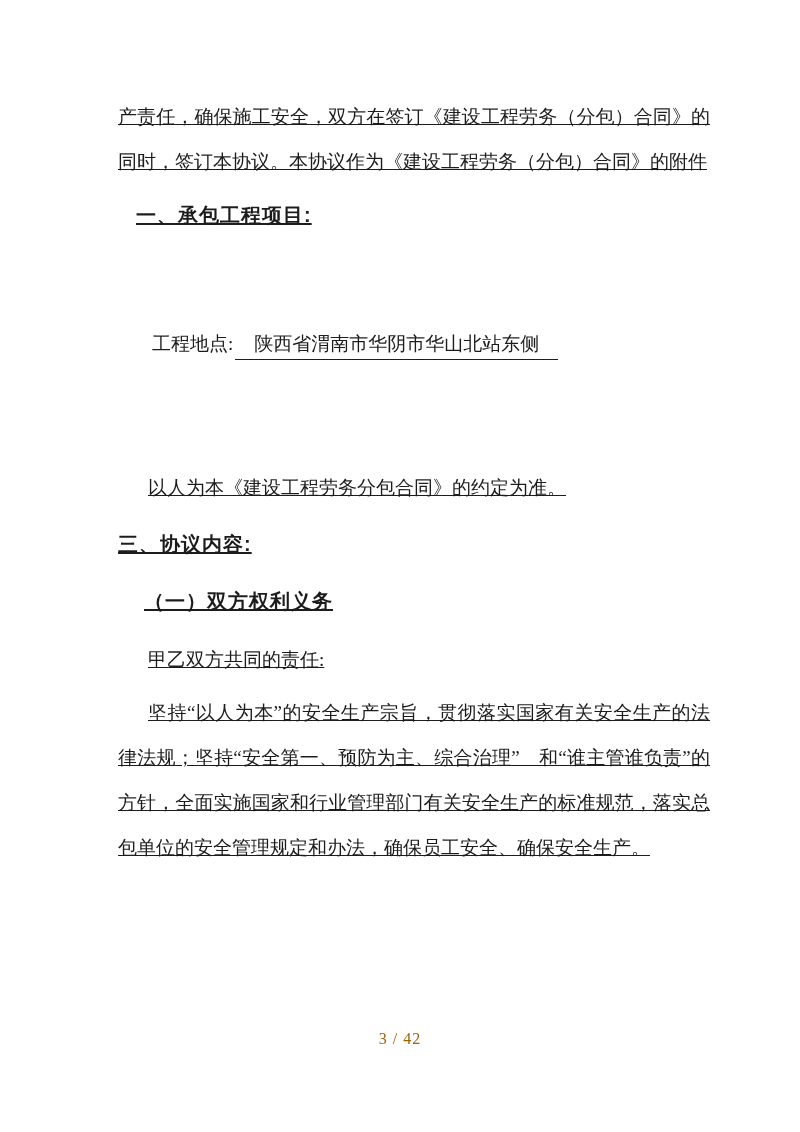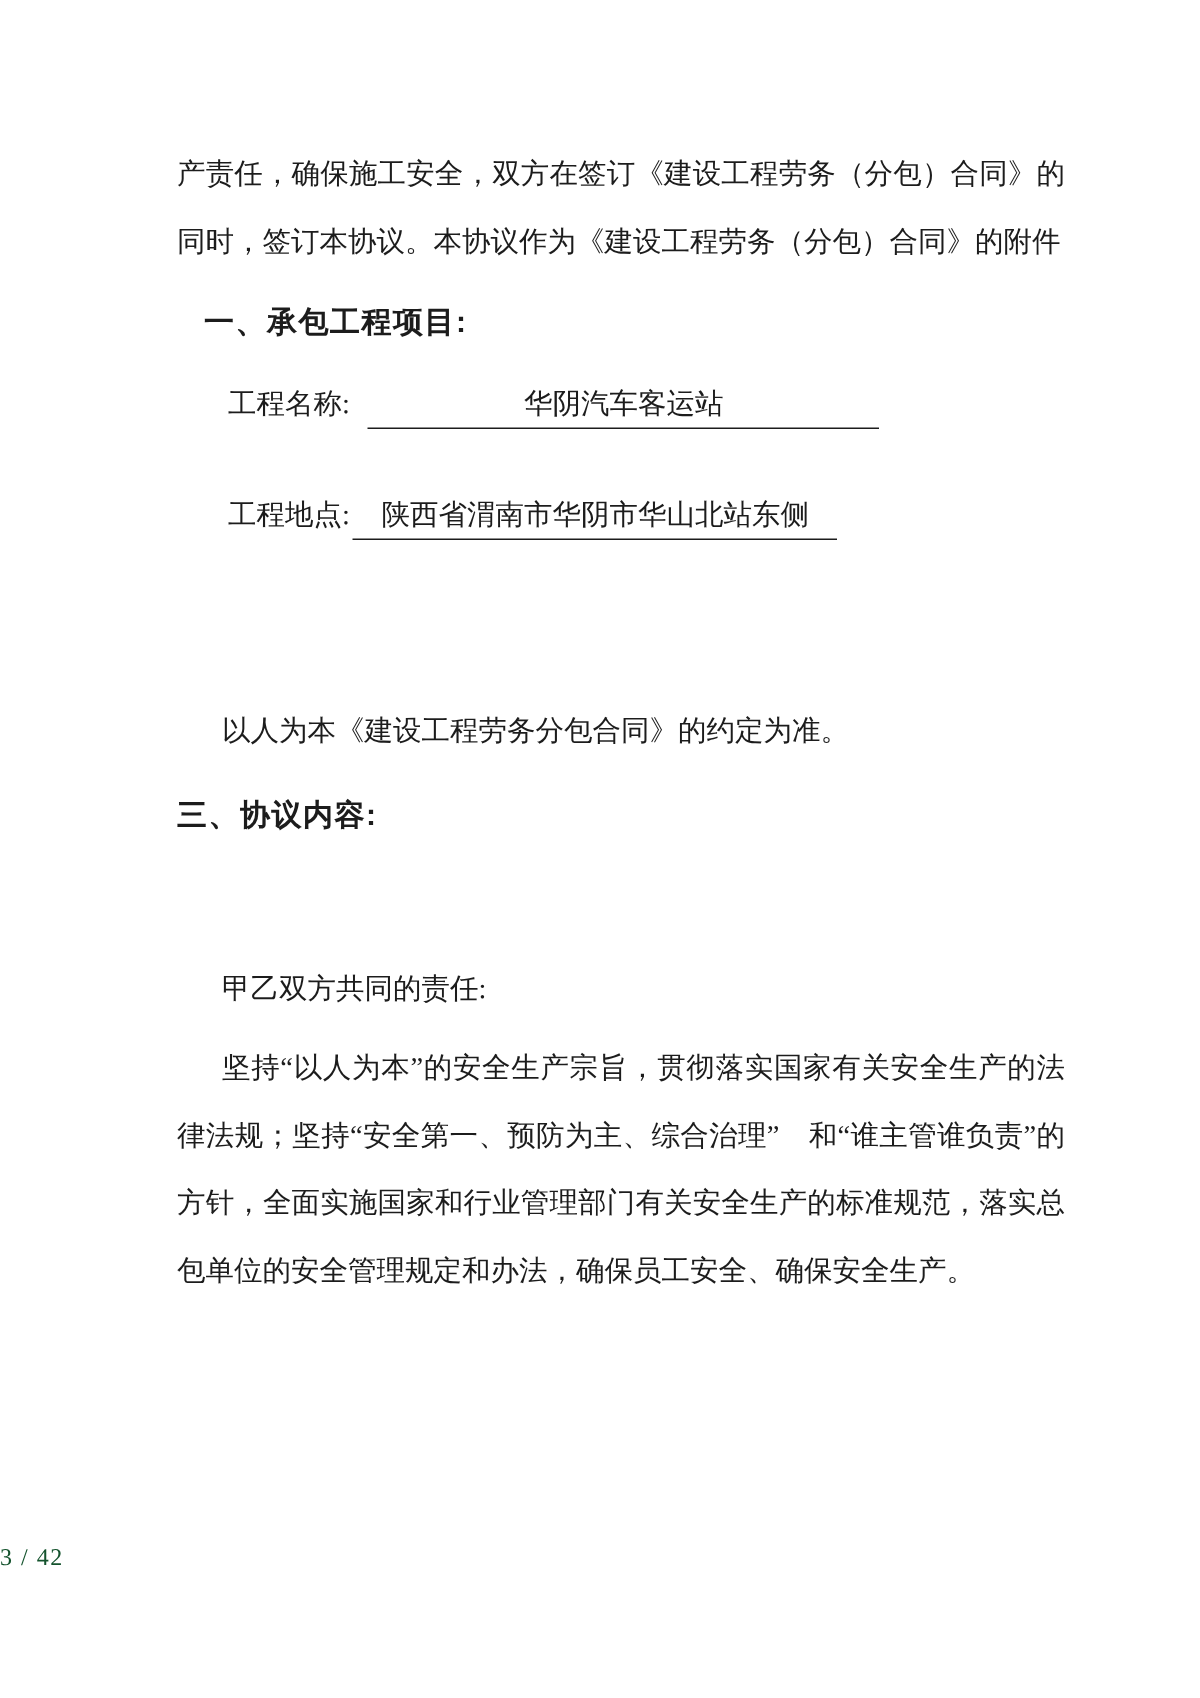--- a/index.html
+++ b/index.html
@@ -17,20 +17,21 @@
     font-family: "Liberation Serif", "DejaVu Serif", serif;
     overflow: hidden;
   }
   .block {
     position: absolute;
     left: 118px;
     width: 592px;
     font-size: 19px;
     line-height: 45px;
     margin: 0;
+    text-decoration: underline;
   }
   .justify { text-align: justify; }
   .indent { text-indent: 30px; }
   .heading {
     font-family: "Liberation Sans", "DejaVu Sans", sans-serif;
     font-weight: bold;
     font-size: 20px;
     letter-spacing: 1px;
   }
   .sub-heading { padding-left: 26px; width: 566px; }
@@ -45,49 +46,48 @@
     vertical-align: baseline;
   }
   .w-name  { width: 341px; margin-left: 12px; }
   .w-addr  { width: 323px; margin-left: 2px; margin-top: 24px; }
   .w-mode  { width: 292px; margin-left: 2px; }
   .footer {
     position: absolute;
     left: 0;
     top: 1028px;
     width: 100%;
+    text-align: center;
     font-size: 16px;
     line-height: 22px;
     letter-spacing: 1px;
-    color: #14532d;
+    color: #a16207;
   }
 </style>
 </head>
 <body>
 
 <div class="page">
 
   <p class="block justify" style="top: 94px;">产责任，确保施工安全，双方在签订《建设工程劳务（分包）合同》的同时，签订本协议。本协议作为《建设工程劳务（分包）合同》的附件</p>
 
   <h2 class="block heading" style="top: 193px; margin-left: 18px;">一、承包工程项目:</h2>
 
-  <div class="block field" style="top: 247px;">
-    <span class="field-label">工程名称:</span><span class="field-line w-name">华阴汽车客运站</span>
-  </div>
 
   <div class="block field" style="top: 305px;">
     <span class="field-label">工程地点:</span><span class="field-line w-addr">陕西省渭南市华阴市华山北站东侧</span>
   </div>
 
 
 
   <p class="block indent" style="top: 465px;">以人为本《建设工程劳务分包合同》的约定为准。</p>
 
   <h2 class="block heading" style="top: 522px;">三、协议内容:</h2>
 
+  <h3 class="block heading sub-heading" style="top: 579px;">（一）双方权利义务</h3>
 
   <p class="block indent" style="top: 637px;">甲乙双方共同的责任:</p>
 
   <p class="block justify indent" style="top: 690px;">坚持“以人为本”的安全生产宗旨，贯彻落实国家有关安全生产的法律法规；坚持“安全第一、预防为主、综合治理”　和“谁主管谁负责”的方针，全面实施国家和行业管理部门有关安全生产的标准规范，落实总包单位的安全管理规定和办法，确保员工安全、确保安全生产。</p>
 
 
   <div class="footer">3 / 42</div>
 
 </div>
 

